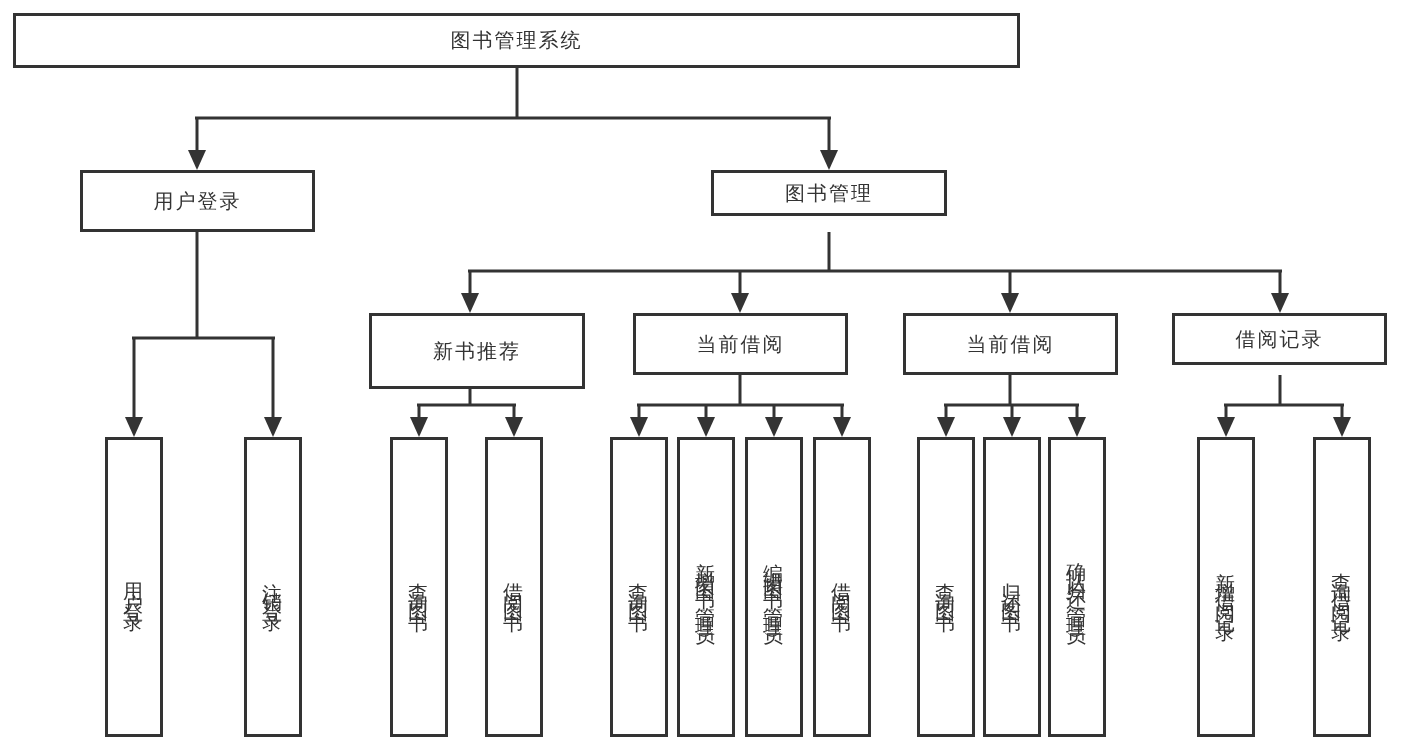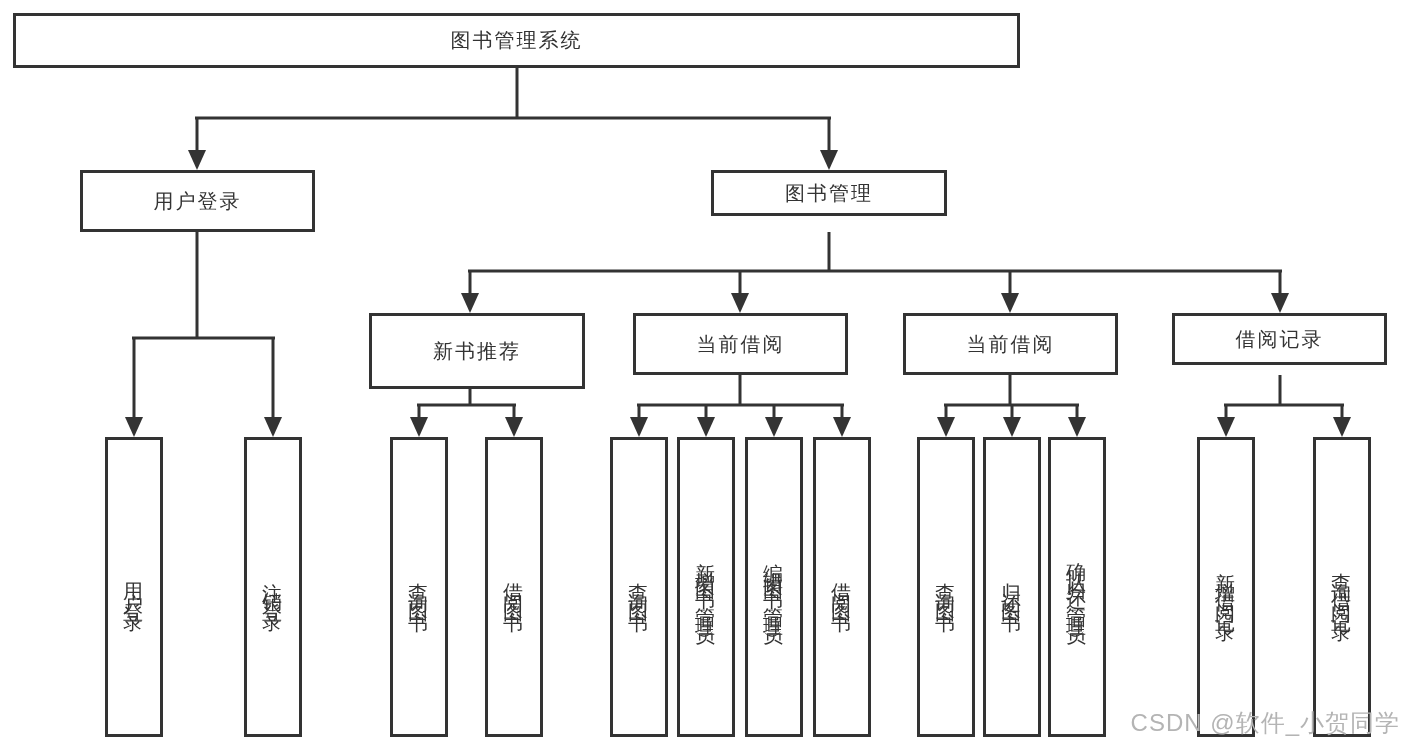--- a/index.html
+++ b/index.html
@@ -151,15 +151,14 @@
   <div class="leaf long" style="left:745px;">编辑图书（管理员）</div>
   <div class="leaf" style="left:813px;">借阅图书</div>
 
   <div class="leaf" style="left:917px;">查询图书</div>
   <div class="leaf" style="left:983px;">归还图书</div>
   <div class="leaf long" style="left:1048px;">确认归还（管理员）</div>
 
   <div class="leaf" style="left:1197px;">新增借阅记录</div>
   <div class="leaf" style="left:1313px;">查询借阅记录</div>
 
-  <div class="watermark">CSDN @软件_小贺同学</div>
 
 </div>
 
 </body></html>

